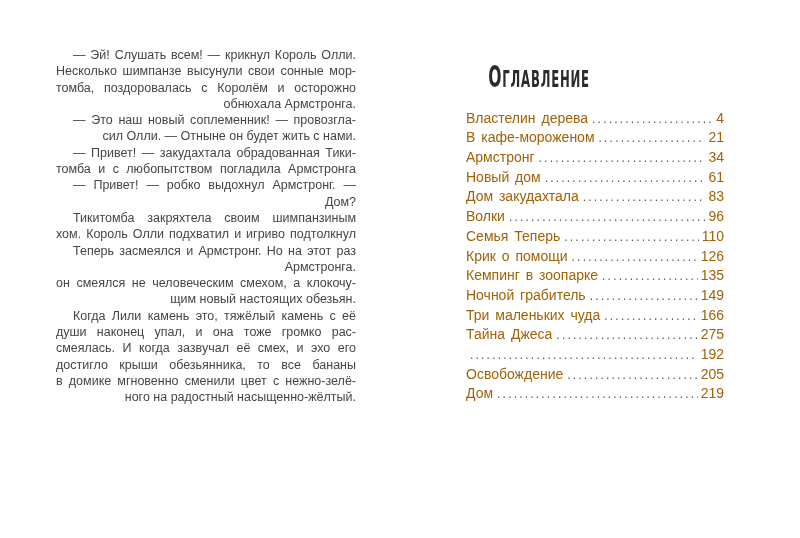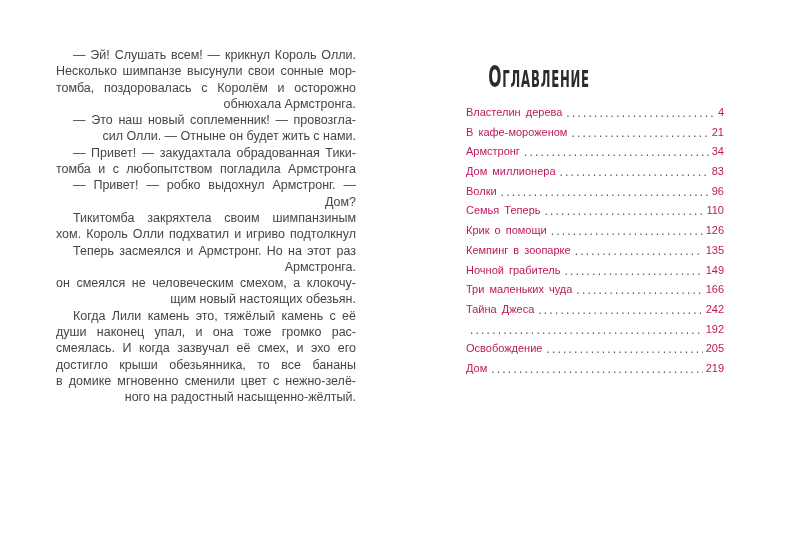--- a/index.html
+++ b/index.html
@@ -78,24 +78,24 @@
     font-size: 20px;
   }
   .toc-list {
     position: absolute;
     top: 106px;
     left: 0;
     right: 0;
   }
   .toc-entry {
     display: flex;
-    align-items: flex-start;
+    align-items: flex-end;
     height: 19.7px;
-    font-size: 11px;
-    color: #be185d;
+    font-size: 14px;
+    color: #a16207;
   }
   .toc-label {
     white-space: nowrap;
     word-spacing: 2px;
     flex: 0 0 auto;
   }
   .toc-dots {
     flex: 1 1 auto;
     overflow: hidden;
     white-space: nowrap;
@@ -157,21 +157,26 @@
         <span class="toc-label">В кафе-мороженом</span>
         <span class="toc-dots"></span>
         <span class="toc-page">21</span>
       </div>
       <div class="toc-entry">
         <span class="toc-label">Армстронг</span>
         <span class="toc-dots"></span>
         <span class="toc-page">34</span>
       </div>
       <div class="toc-entry">
-        <span class="toc-label">Дом миллионера</span>
+        <span class="toc-label">Новый дом</span>
+        <span class="toc-dots"></span>
+        <span class="toc-page">61</span>
+      </div>
+      <div class="toc-entry">
+        <span class="toc-label">Дом закудахтала</span>
         <span class="toc-dots"></span>
         <span class="toc-page">83</span>
       </div>
       <div class="toc-entry">
         <span class="toc-label">Волки</span>
         <span class="toc-dots"></span>
         <span class="toc-page">96</span>
       </div>
       <div class="toc-entry">
         <span class="toc-label">Семья Теперь</span>
@@ -194,21 +199,21 @@
         <span class="toc-page">149</span>
       </div>
       <div class="toc-entry">
         <span class="toc-label">Три маленьких чуда</span>
         <span class="toc-dots"></span>
         <span class="toc-page">166</span>
       </div>
       <div class="toc-entry">
         <span class="toc-label">Тайна Джеса</span>
         <span class="toc-dots"></span>
-        <span class="toc-page">242</span>
+        <span class="toc-page">275</span>
       </div>
       <div class="toc-entry">
         <span class="toc-dots"></span>
         <span class="toc-page">192</span>
       </div>
       <div class="toc-entry">
         <span class="toc-label">Освобождение</span>
         <span class="toc-dots"></span>
         <span class="toc-page">205</span>
       </div>

